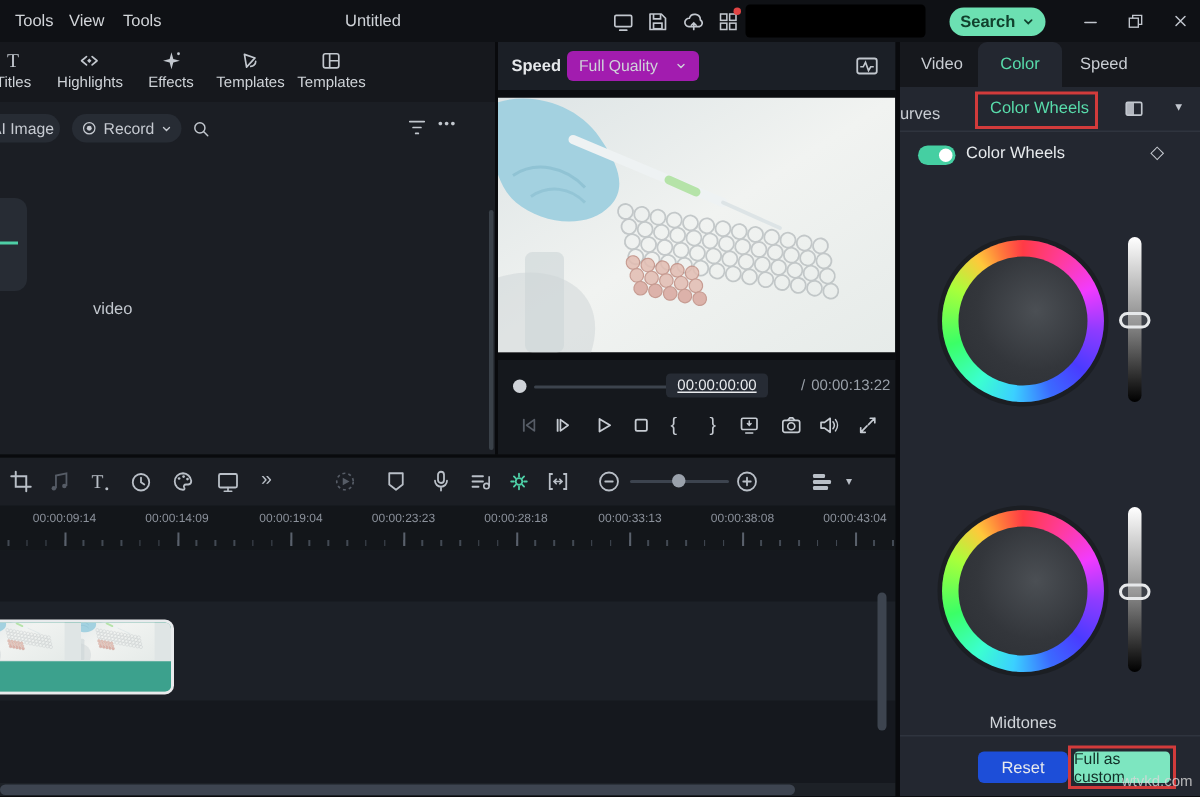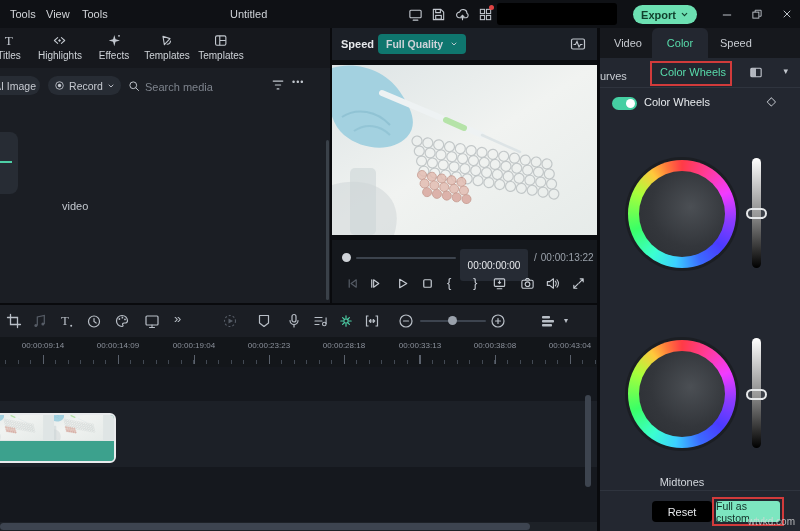--- a/index.html
+++ b/index.html
@@ -34,26 +34,26 @@
   .check-badge{position:absolute;right:4px;bottom:3px;width:15px;height:15px;border-radius:50%;background:#3fd6a4;
         color:#0c2b1f;font-size:10px;font-weight:bold;display:flex;align-items:center;justify-content:center;}
   .media-label{position:absolute;left:62px;top:172px;font-size:11px;color:#c3c8cf;}
   .partial-item{position:absolute;left:0;top:104px;width:18px;height:62px;background:#272c34;border-radius:0 8px 8px 0;}
   .teal-line{position:absolute;left:0;top:29px;width:12px;height:2px;background:#4ecfa6;}
   .mp-scroll{position:absolute;left:326px;top:112px;width:3px;height:160px;background:#3a4149;border-radius:2px;}
   
   .player-panel{position:absolute;left:332px;top:28px;width:265px;height:275px;background:#15181d;}
   .pl-header{position:absolute;left:0;top:0;width:265px;height:32px;background:#1b1f26;}
   .pl-title{position:absolute;left:9px;top:10px;font-size:11px;color:#e6e8eb;font-weight:bold;}
-  .quality-dd{position:absolute;left:46px;top:6px;width:88px;height:20px;background:#0f766e;border-radius:4px;
+  .quality-dd{position:absolute;left:46px;top:6px;width:88px;height:20px;background:#a21caf;border-radius:4px;
         display:flex;align-items:center;justify-content:space-between;padding:0 8px;box-sizing:border-box;
-        font-size:10.5px;color:#cfd3d9;cursor:pointer;font-weight:bold;}
+        font-size:10.5px;color:#cfd3d9;cursor:pointer;}
   .video-area{position:absolute;left:0;top:32px;width:265px;height:180px;background:#0b0d10;}
-  .time-box{position:absolute;left:128px;top:221px;width:68px;height:32px;background:#262b34;border-radius:3px;
-        font-size:10px;color:#e9ebee;display:flex;align-items:center;justify-content:center;}
+  .time-box{position:absolute;left:112px;top:221px;width:68px;height:16px;background:#262b34;border-radius:3px;
+        font-size:10px;color:#e9ebee;display:flex;align-items:center;justify-content:center;text-decoration:underline;}
   .time-total{position:absolute;left:202px;top:224px;font-size:10px;color:#9aa1aa;display:flex;gap:4px;}
   .scrub-dot{position:absolute;left:10px;top:225px;width:9px;height:9px;border-radius:50%;background:#cfd3d8;cursor:pointer;}
   .scrub-track{position:absolute;left:24px;top:229px;width:100px;height:2px;background:#3c434d;border-radius:1px;}
   .tr-ico{position:absolute;top:248px;width:15px;height:15px;color:#c6cbd2;cursor:pointer;}
   .tr-txt{position:absolute;top:247px;font-size:13px;color:#c6cbd2;cursor:pointer;}
   
   .right-panel{position:absolute;left:600px;top:28px;width:200px;height:503px;background:#232730;overflow:hidden;}
   .rp-tabs{position:absolute;left:0;top:0;width:200px;height:30px;background:#16181d;}
   .rp-tab{position:absolute;top:9px;font-size:11px;color:#c9cdd3;cursor:pointer;}
   .rp-tab-active{position:absolute;left:52px;top:0;width:56px;height:30px;background:#232730;border-radius:6px 6px 0 0;
@@ -69,21 +69,21 @@
   .wheel{position:absolute;left:28px;width:108px;height:108px;border-radius:50%;box-shadow:0 0 0 3px #1b1e23;
      background:conic-gradient(#ff3b46,#ff3b9e 9%,#f13bff 18%,#8e3bff 27%,#4a3bff 36%,#3b6aff 44%,#3bd0ff 52%,#3bffd0 60%,#3bff66 70%,#a8ff3b 82%,#ffc83b 90%,#ff7a3b 95%,#ff3b46);cursor:pointer;}
   .wheel::after{content:'';position:absolute;inset:11px;border-radius:50%;
      background:radial-gradient(circle at 60% 42%, #4b4f54, #33363b 55%, #2b2e33);}
   .vslider{position:absolute;left:152px;width:9px;height:110px;border-radius:5px;
      background:linear-gradient(#ffffff,#8a8a8a 52%,#000000);cursor:pointer;}
   .shandle{position:absolute;left:146px;width:21px;height:11px;border:2px solid #e6e8ea;border-radius:7px;
      background:rgba(255,255,255,.12);box-sizing:border-box;cursor:grab;}
   .wheel-label{position:absolute;left:0;width:164px;text-align:center;font-size:11px;color:#d2d6db;}
   .rp-footer-line{position:absolute;left:0;top:462px;width:200px;height:1px;background:#2f343e;}
-  .btn-reset{position:absolute;left:52px;top:473px;width:60px;height:21px;border-radius:4px;background:#000000;
+  .btn-reset{position:absolute;left:52px;top:473px;width:60px;height:21px;border-radius:4px;background:#1d4ed8;
      font-size:11px;color:#e8eaed;display:flex;align-items:center;justify-content:center;cursor:pointer;}
   .btn-save{position:absolute;left:116px;top:473px;width:64px;height:21px;border-radius:3px;background:#7de6c0;
      font-size:10.5px;color:#123028;display:flex;align-items:center;justify-content:center;cursor:pointer;}
   .watermark{position:absolute;right:5px;top:488px;font-size:10px;color:#d8d8d8;opacity:.8;padding-left:36px;}
   
   .timeline{position:absolute;left:0;top:305px;width:597px;height:226px;background:#1b1e24;}
   .tl-ico{position:absolute;top:8px;width:16px;height:16px;color:#b9bfc7;cursor:pointer;}
   .tl-txt{position:absolute;top:6px;font-size:13px;color:#b9bfc7;cursor:pointer;}
   .dim{color:#565c66 !important;}
   .teal{color:#4ecfa6 !important;}
@@ -225,21 +225,21 @@
     <svg class="abs ico" style="left:478px;top:7px" width="15" height="15" viewBox="0 0 16 16">
       <rect x="2.5" y="2.5" width="4.5" height="4.5" fill="none" stroke="currentColor" stroke-width="1.1"></rect>
       <rect x="9" y="2.5" width="4.5" height="4.5" fill="none" stroke="currentColor" stroke-width="1.1"></rect>
       <rect x="2.5" y="9" width="4.5" height="4.5" fill="none" stroke="currentColor" stroke-width="1.1"></rect>
       <rect x="9" y="9" width="4.5" height="4.5" fill="none" stroke="currentColor" stroke-width="1.1"></rect>
     </svg>
     <div class="grid-dot"></div>
     <div class="redacted"></div>
 
     <div class="export-btn">
-      <span>Export</span>
+      <span>Search</span>
       <svg width="9" height="9" viewBox="0 0 16 16">
         <path d="M4 6l4 4 4-4" fill="none" stroke="#11412d" stroke-width="2" stroke-linecap="round"></path>
       </svg>
     </div>
 
     <svg class="abs ico" style="left:721px;top:9px" width="12" height="12" viewBox="0 0 16 16">
       <path d="M3 8h10" stroke="currentColor" stroke-width="1.3" stroke-linecap="round"></path>
     </svg>
     <svg class="abs ico" style="left:751px;top:8px" width="12" height="12" viewBox="0 0 16 16">
       <path d="M5.5 5.5V3h8v8h-2.5" fill="none" stroke="currentColor" stroke-width="1.2"></path>
@@ -298,21 +298,20 @@
       </svg>
       <span>Record</span>
       <svg width="8" height="8" viewBox="0 0 16 16">
         <path d="M4 6l4 4 4-4" fill="none" stroke="currentColor" stroke-width="1.8" stroke-linecap="round"></path>
       </svg>
     </div>
     <svg class="abs ico" style="left:128px;top:51.5px" width="12" height="12" viewBox="0 0 16 16">
       <circle cx="7" cy="7" r="4.5" fill="none" stroke="currentColor" stroke-width="1.3"></circle>
       <path d="M10.5 10.5L14 14" stroke="currentColor" stroke-width="1.3" stroke-linecap="round"></path>
     </svg>
-    <input class="search-input" placeholder="Search media" style="">
     <svg class="abs ico" style="left:271px;top:50px" width="14" height="14" viewBox="0 0 16 16">
       <path d="M2.5 3.5h11M5 8h6M7 12.5h2" fill="none" stroke="currentColor" stroke-width="1.3" stroke-linecap="round"></path>
     </svg>
     <span class="abs" style="left:292px;top:49px;font-size:9px;letter-spacing:1px;color:#c2c7ce">•••</span>
 
     <div class="partial-item">
       <div class="teal-line"></div>
     </div>
 
     <span class="media-label">video</span>

